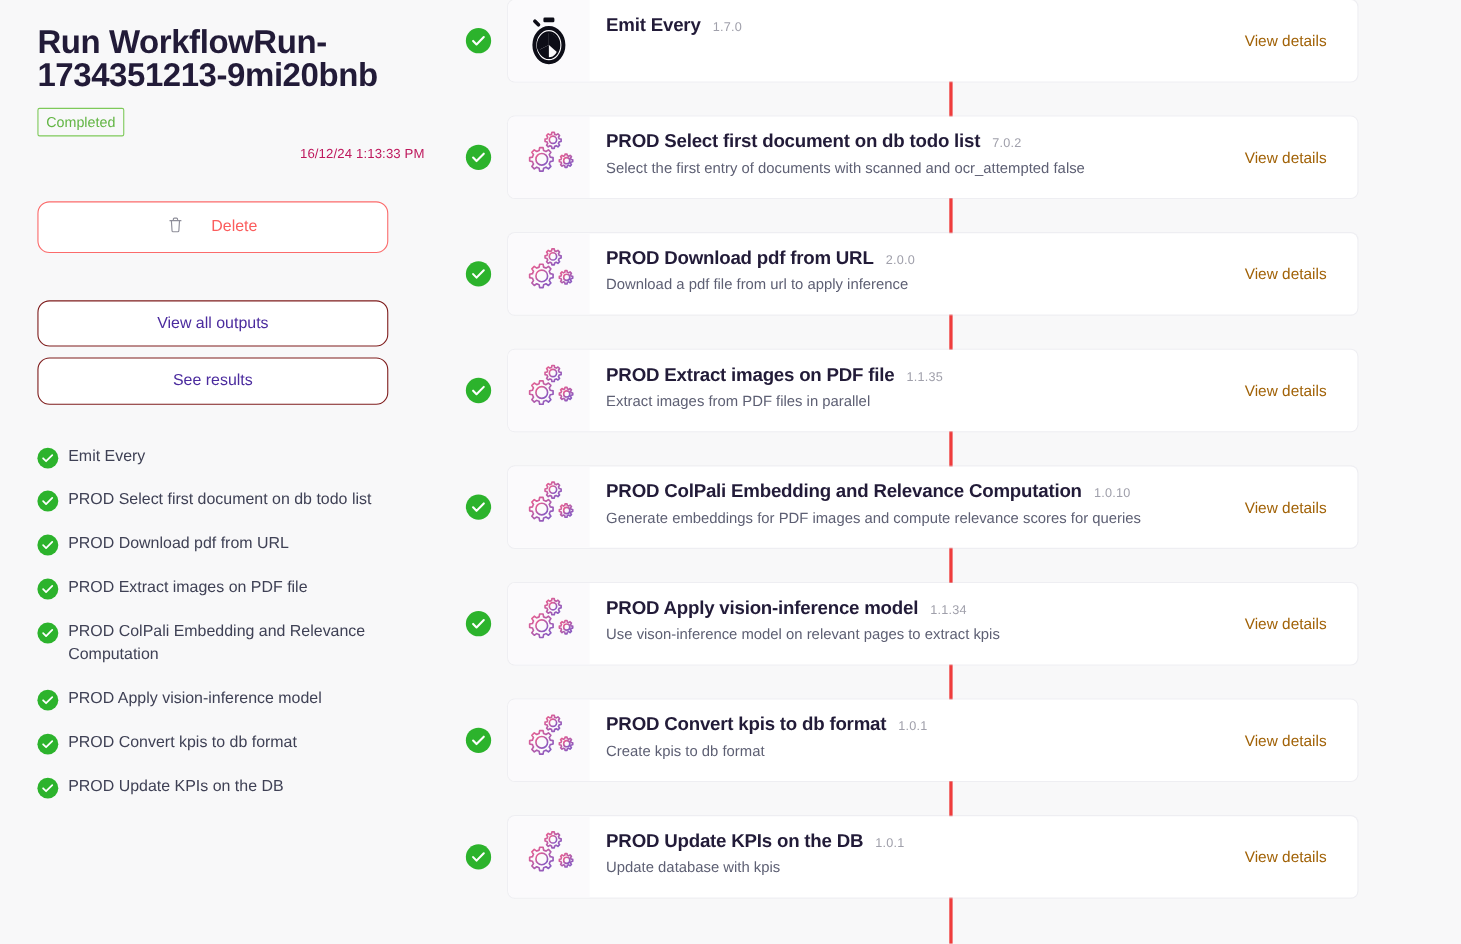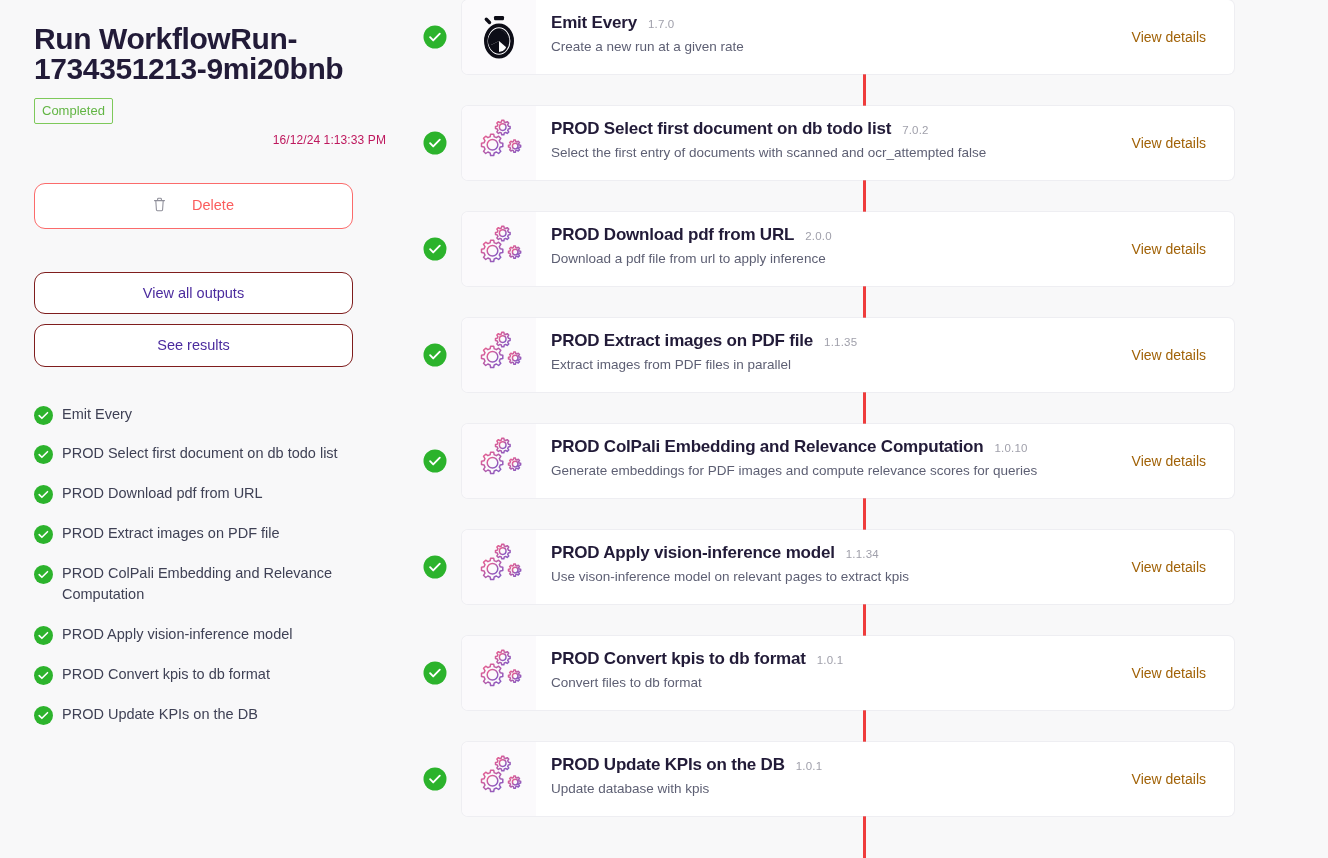--- a/index.html
+++ b/index.html
@@ -345,21 +345,20 @@
               <path d="M26 30 L26 18.3 A11.9 11.9 0 0 1 33.5 36.6 Z" fill="#0d0d17"></path>
               <path d="M26 30 L26 41.9 A11.9 11.9 0 0 1 16 35.0 Z" fill="#0d0d17"></path>
               <path d="M26 30 L16 35.0 A11.9 11.9 0 0 1 26 18.3 Z" fill="#0d0d17"></path>
             </svg>
           </div>
           <div class="card-body">
             <div class="card-titlerow">
               <span class="card-title">Emit Every</span>
               <span class="card-version">1.7.0</span>
             </div>
-            <div class="card-desc">Create a new run at a given rate</div>
           </div>
           <div class="card-action">
             <a class="view-details">View details</a>
           </div>
         </div>
       </div>
 
       <div class="card-wrap">
         <div class="node">
           <svg width="23" height="23" viewBox="0 0 23 23">
@@ -543,21 +542,21 @@
                 <path d="M44.5 33.0 l0-1.75 1.5-.3a5.4 5.4 0 0 1 .5-1.25l-.85-1.25 1.25-1.25 1.25.85a5.4 5.4 0 0 1 1.25-.5l.3-1.5h1.75l.3 1.5a5.4 5.4 0 0 1 1.25.5l1.25-.85 1.25 1.25-.85 1.25a5.4 5.4 0 0 1 .5 1.25l1.5.3v1.75l-1.5.3a5.4 5.4 0 0 1-.5 1.25l.85 1.25-1.25 1.25-1.25-.85a5.4 5.4 0 0 1-1.25.5l-.3 1.5h-1.75l-.3-1.5a5.4 5.4 0 0 1-1.25-.5l-1.25.85-1.25-1.25.85-1.25a5.4 5.4 0 0 1-.5-1.25z" transform="translate(-6,0)"></path>
                 <circle cx="45.2" cy="32.1" r="2.8"></circle>
               </g>
             </svg>
           </div>
           <div class="card-body">
             <div class="card-titlerow">
               <span class="card-title">PROD Convert kpis to db format</span>
               <span class="card-version">1.0.1</span>
             </div>
-            <div class="card-desc">Convert files to db format</div>
+            <div class="card-desc">Create kpis to db format</div>
           </div>
           <div class="card-action">
             <a class="view-details">View details</a>
           </div>
         </div>
       </div>
 
       <div class="card-wrap">
         <div class="node">
           <svg width="23" height="23" viewBox="0 0 23 23">

